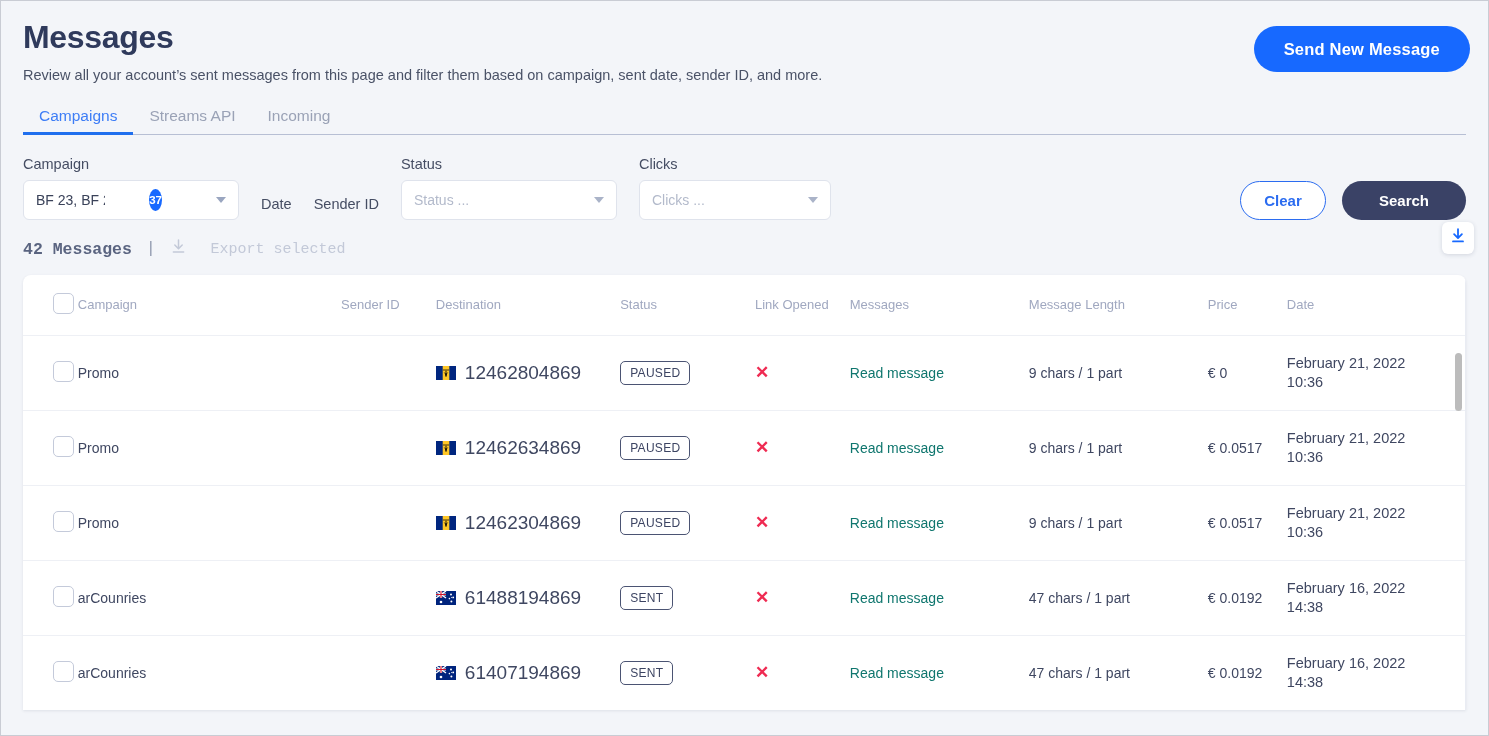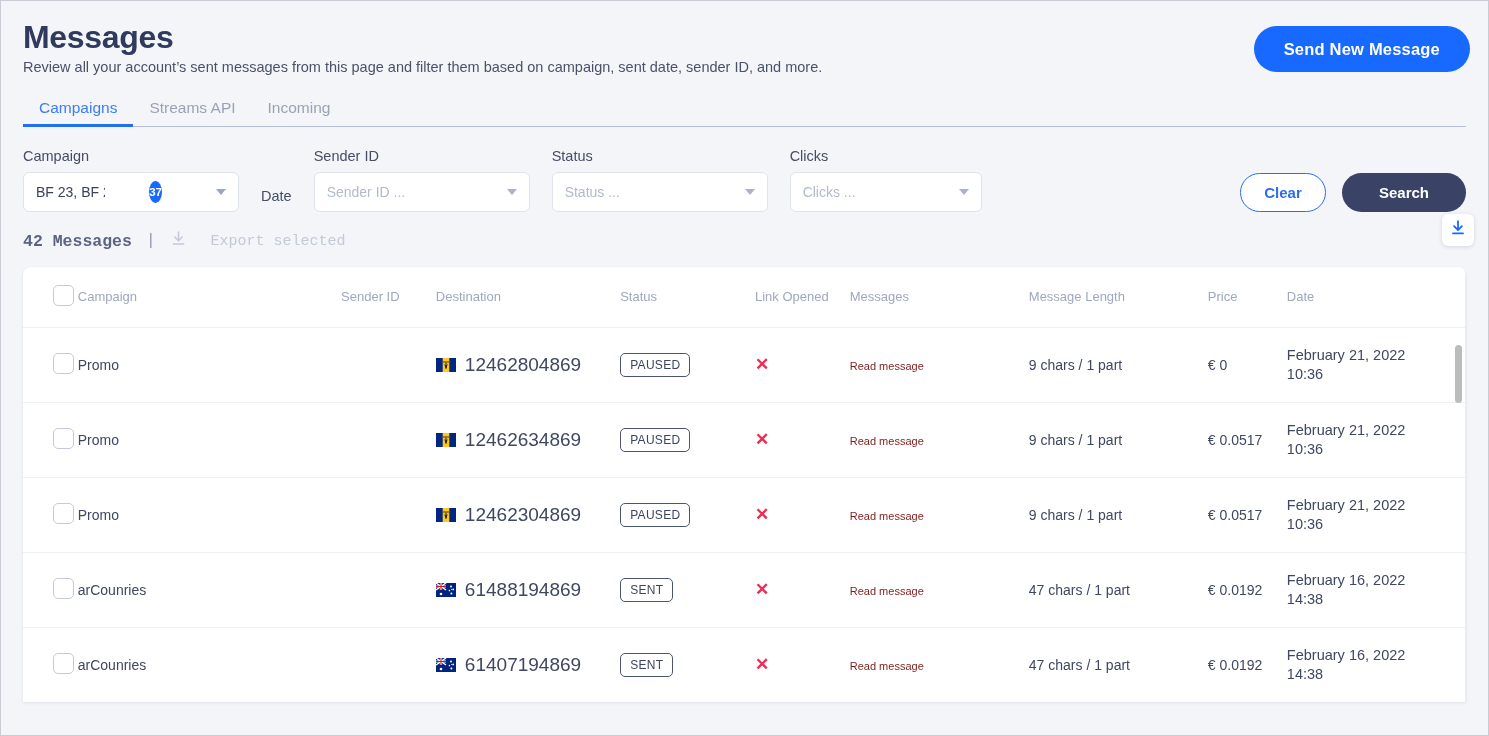--- a/index.html
+++ b/index.html
@@ -25,21 +25,21 @@
   .page-title {
     font-size: 32px;
     font-weight: bold;
     color: #2f3a5c;
     letter-spacing: -0.3px;
     line-height: 40px;
   }
   .page-subtitle {
     font-size: 14.5px;
     color: #4a5267;
-    margin-top: 0;
+    margin-top: 8px;
     line-height: 20px;
   }
   .send-btn {
     position: absolute;
     right: 18px; top: 25px;
     background: #1769ff;
     color: #ffffff;
     border: none;
     border-radius: 24px;
     height: 46px;
@@ -274,22 +274,22 @@
     letter-spacing: .3px;
     background: #fff;
   }
   .xmark {
     color: #ef2b52;
     font-size: 17px;
     font-weight: bold;
     line-height: 1;
   }
   .read-link {
-    color: #7f1d1d;
-    font-size: 11px;
+    color: #0f766e;
+    font-size: 14px;
     cursor: pointer;
   }
   .date-cell { line-height: 19px; font-size: 14.5px; color: #3f4761; }
 
   
   .tbl-scrollbar {
     position: absolute;
     right: 4px;
     top: 78px;
     width: 7px;
@@ -331,24 +331,20 @@
         <span class="caret"></span>
       </div>
     </div>
 
     <div class="filter-group">
       <div class="filter-label">Date</div>
     </div>
 
     <div class="filter-group">
       <div class="filter-label">Sender ID</div>
-      <div class="field w-sender">
-        <span class="ph">Sender ID ...</span>
-        <span class="caret light" style="margin-left:auto"></span>
-      </div>
     </div>
 
     <div class="filter-group">
       <div class="filter-label">Status</div>
       <div class="field w-status">
         <span class="ph">Status ...</span>
         <span class="caret light" style="margin-left:auto"></span>
       </div>
     </div>
 

